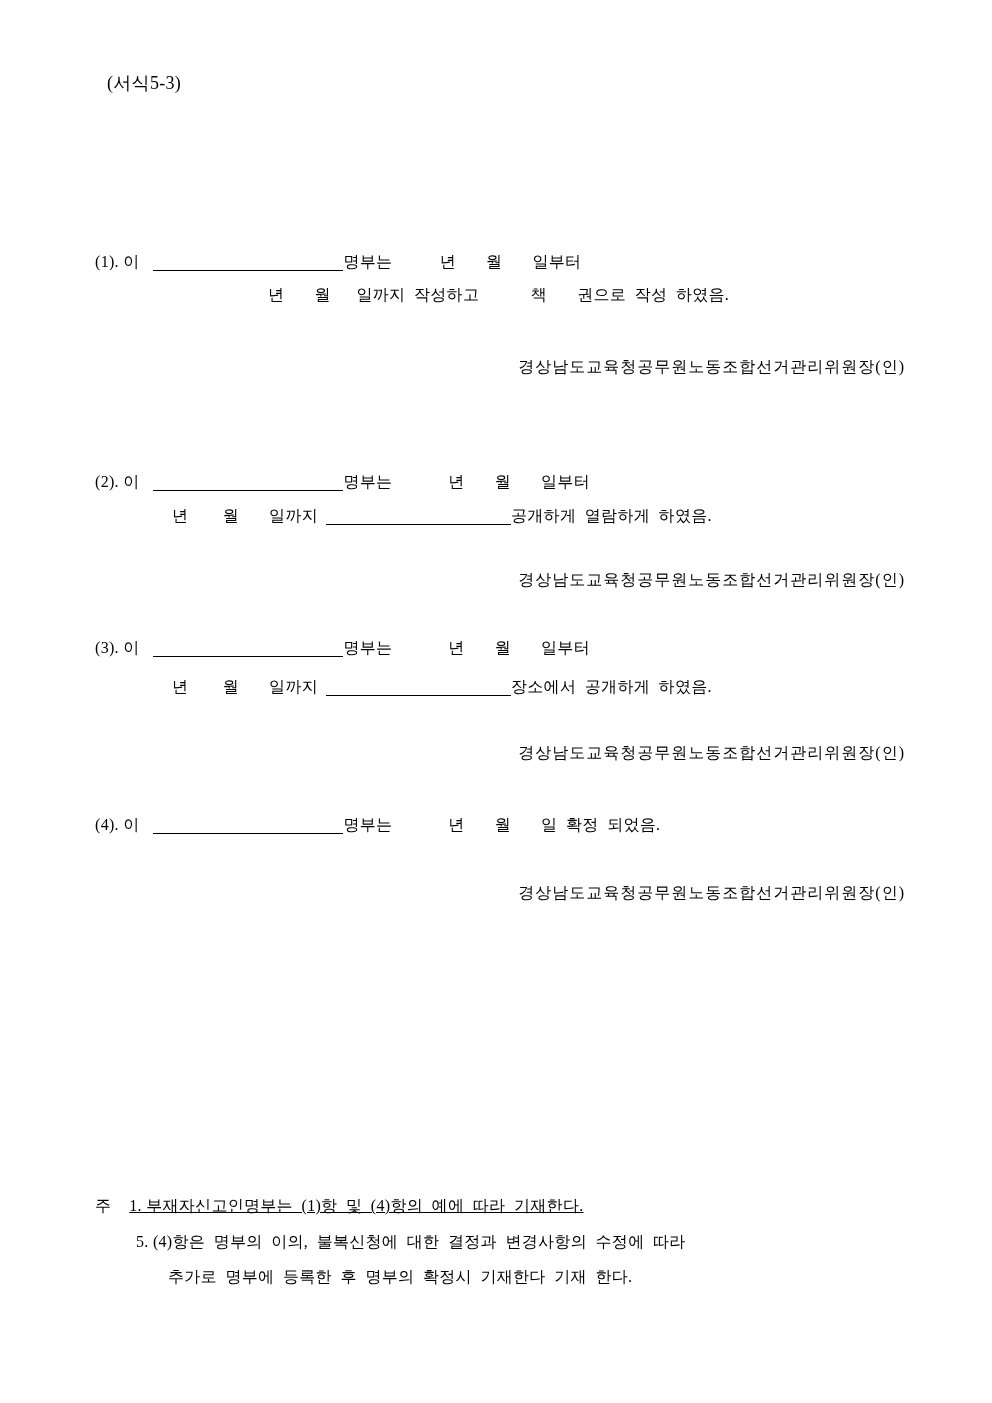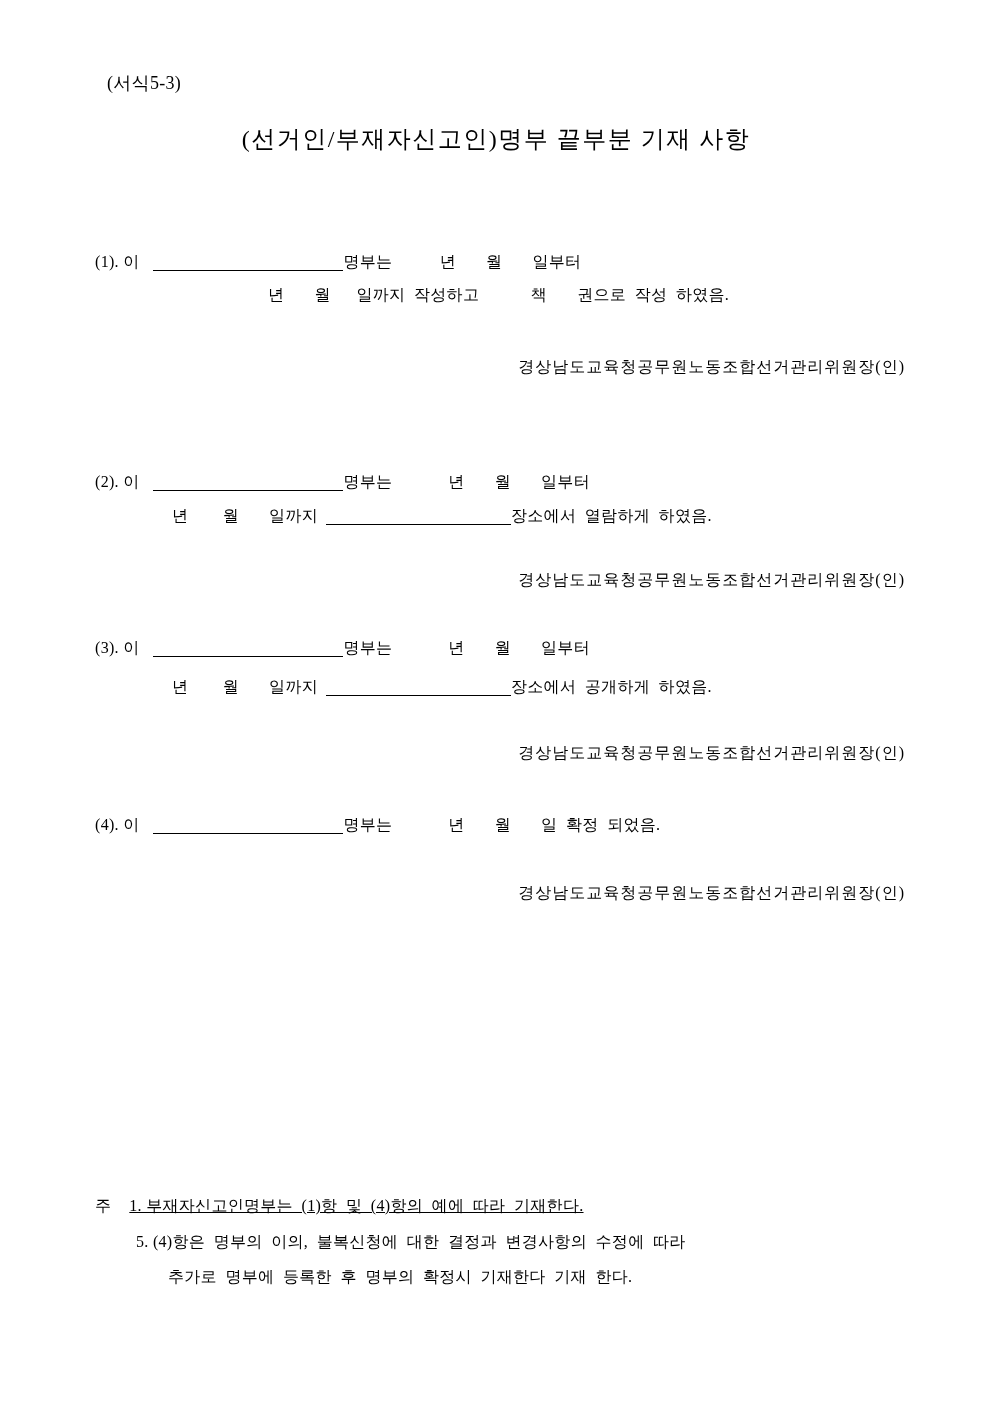--- a/index.html
+++ b/index.html
@@ -69,28 +69,27 @@
   .note-3 { top: 1267px; left: 168px; }
   .note-body { margin-left: 18px; text-decoration: underline; }
 </style>
 </head>
 <body>
 
 <div class="page">
 
   <p class="line form-code">(서식5-3)</p>
 
-  <p class="line doc-title">(선거인/부재자신고인)명부 끝부분 기재 사항</p>
 
   <p class="line s1-l1"><span>(1). 이</span><span class="blank w190"></span><span>명부는           년       월       일부터</span></p>
   <p class="line s1-l2">년       월      일까지  작성하고            책       권으로  작성  하였음.</p>
   <p class="line signature sig-1">경상남도교육청공무원노동조합선거관리위원장(인)</p>
 
   <p class="line s2-l1"><span>(2). 이</span><span class="blank w190"></span><span>명부는             년       월       일부터</span></p>
-  <p class="line s2-l2"><span>년        월       일까지</span><span class="blank w185"></span><span>장소에서  열람하게  하였음.</span></p>
+  <p class="line s2-l2"><span>년        월       일까지</span><span class="blank w185"></span><span>공개하게  열람하게  하였음.</span></p>
   <p class="line signature sig-2">경상남도교육청공무원노동조합선거관리위원장(인)</p>
 
   <p class="line s3-l1"><span>(3). 이</span><span class="blank w190"></span><span>명부는             년       월       일부터</span></p>
   <p class="line s3-l2"><span>년        월       일까지</span><span class="blank w185"></span><span>장소에서  공개하게  하였음.</span></p>
   <p class="line signature sig-3">경상남도교육청공무원노동조합선거관리위원장(인)</p>
 
   <p class="line s4-l1"><span>(4). 이</span><span class="blank w190"></span><span>명부는             년       월       일  확정  되었음.</span></p>
   <p class="line signature sig-4">경상남도교육청공무원노동조합선거관리위원장(인)</p>
 
   <p class="line note-1"><span>주</span><span class="note-body">1. 부재자신고인명부는  (1)항  및  (4)항의  예에  따라  기재한다.</span></p>

